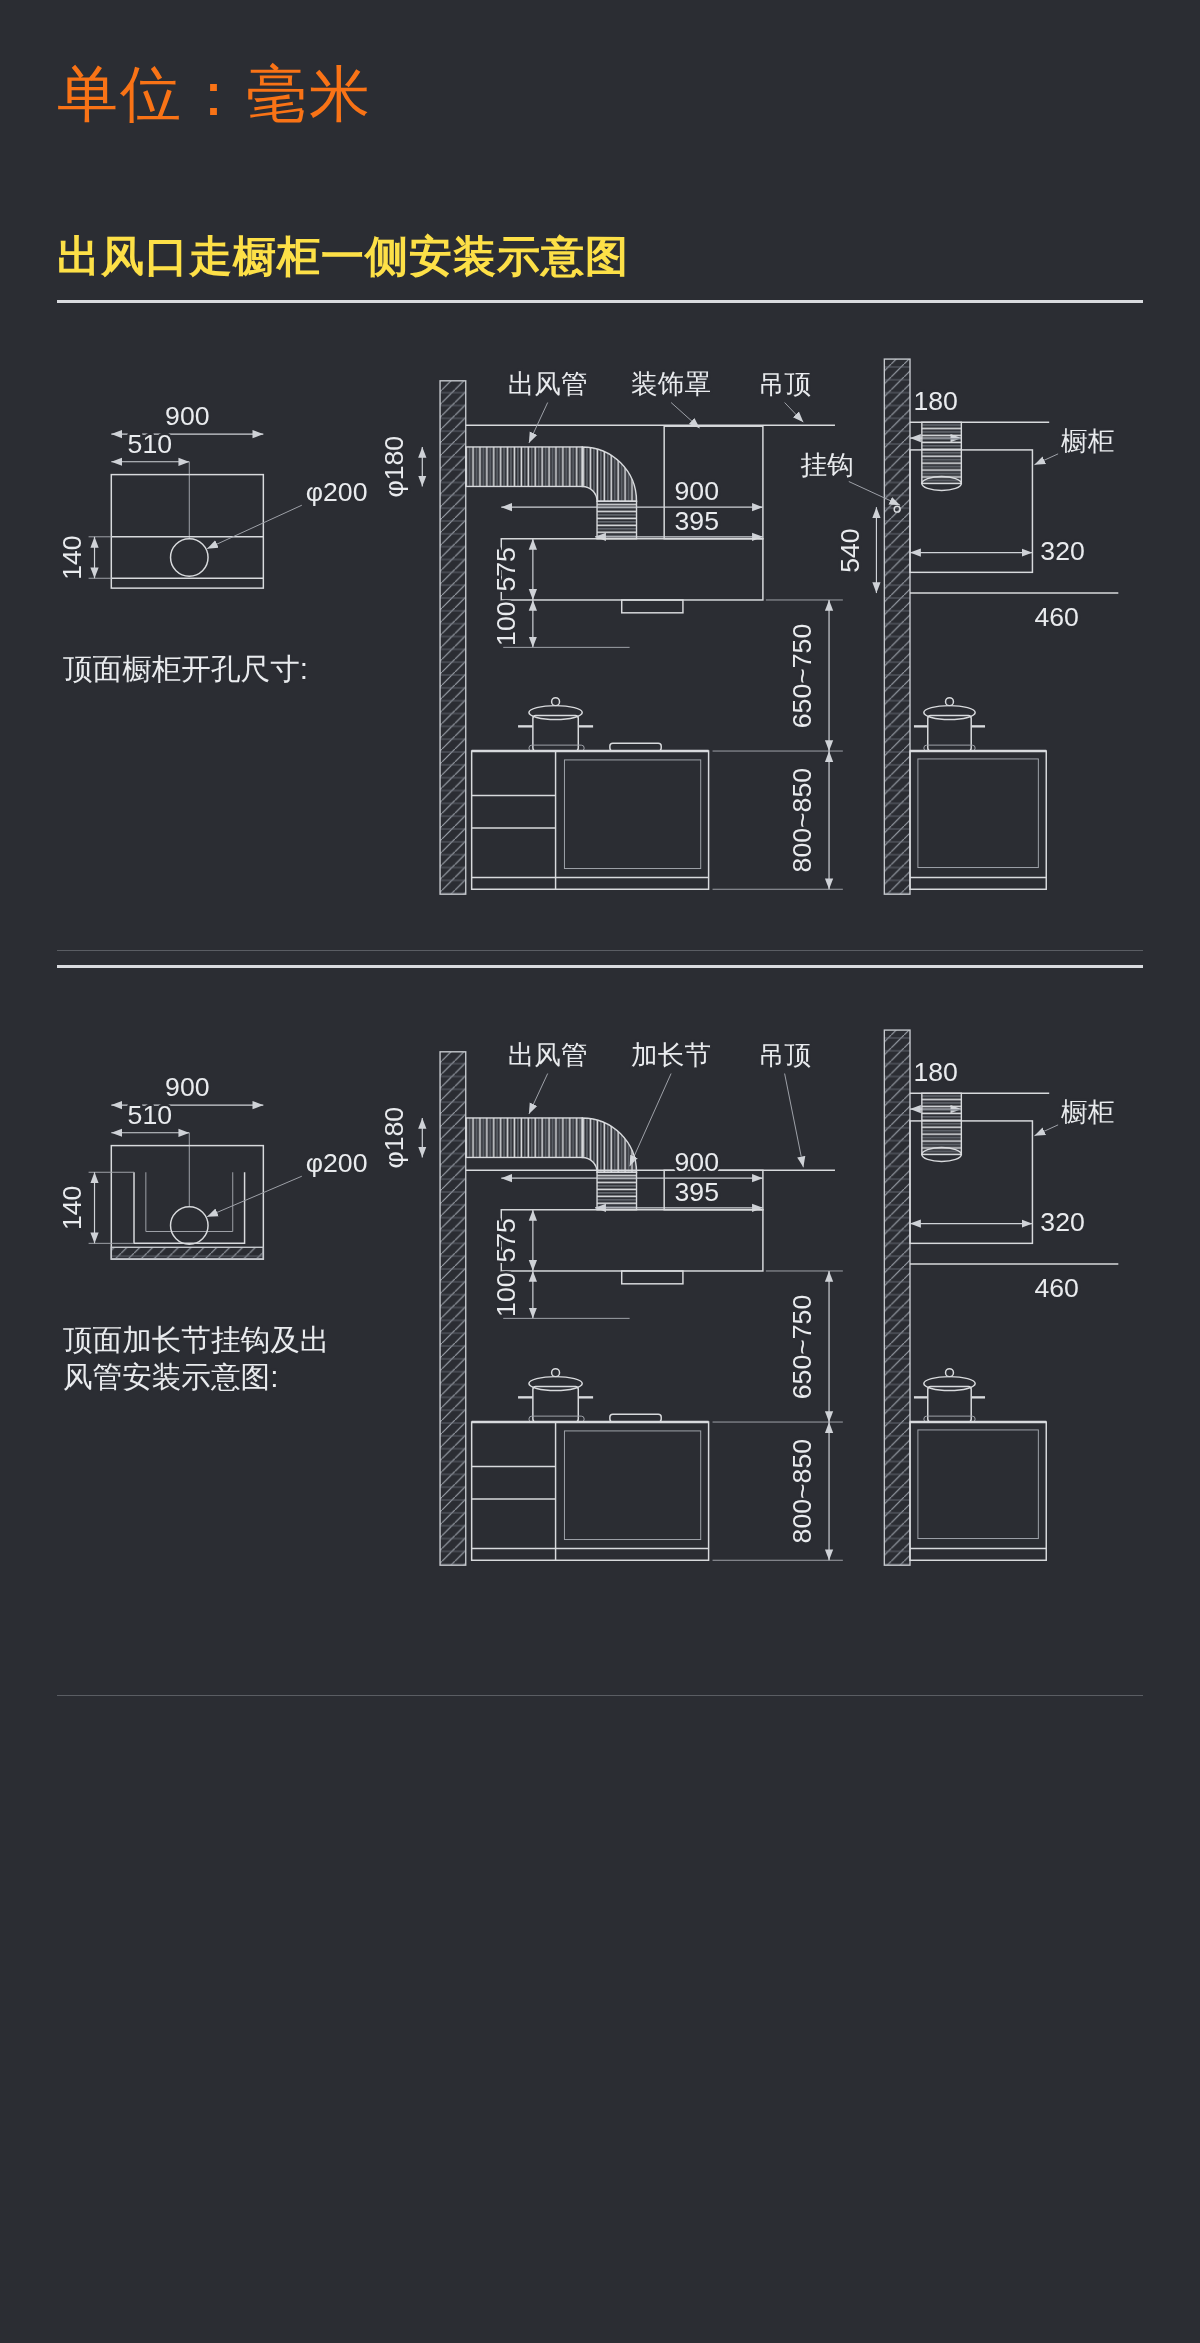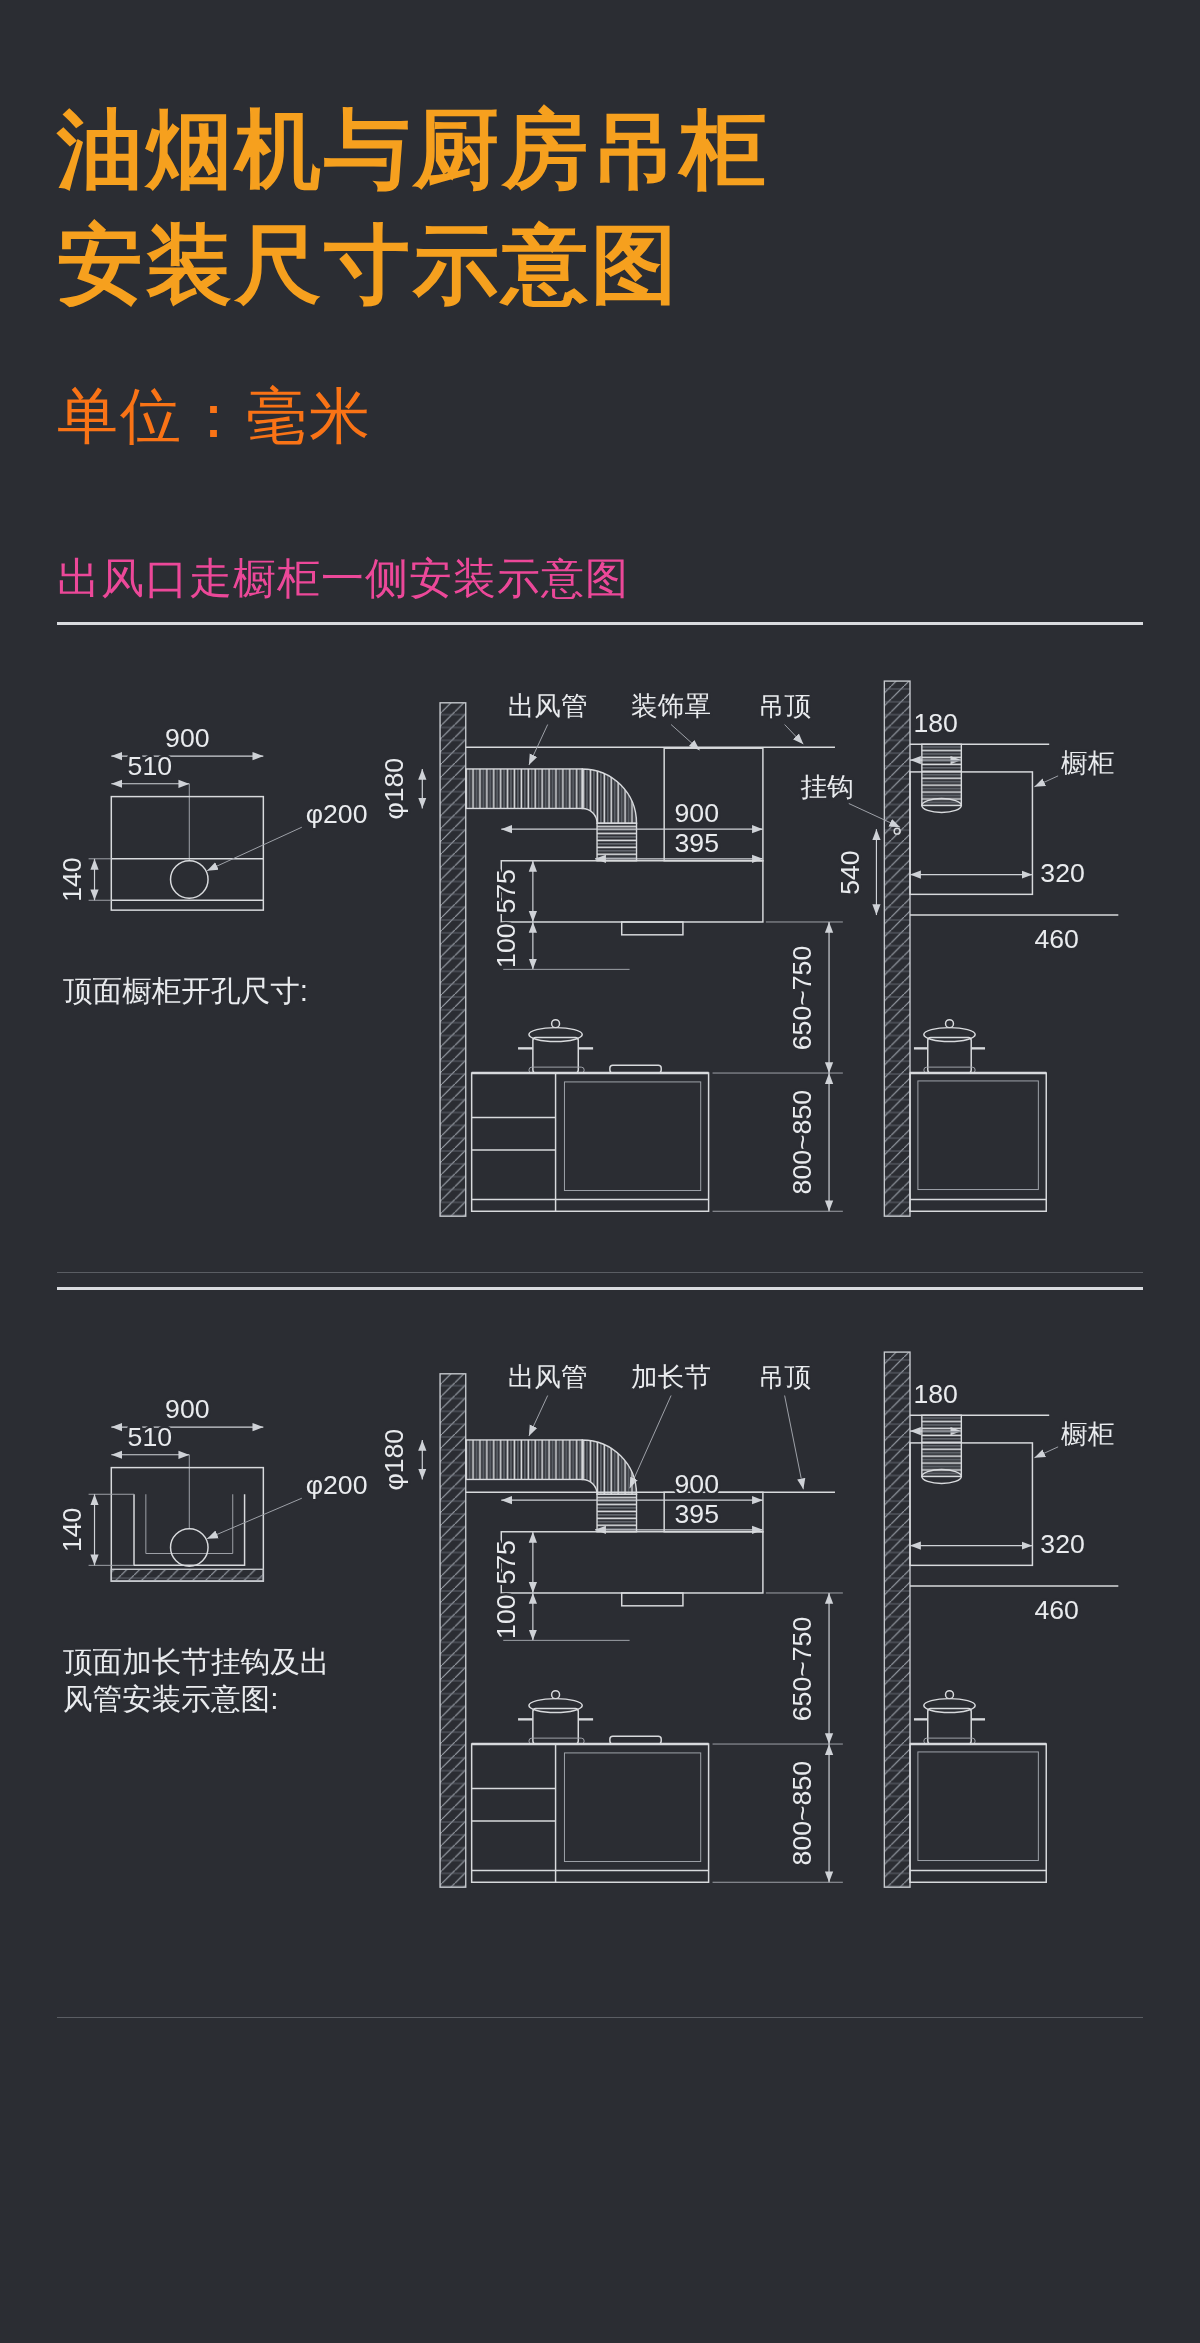--- a/index.html
+++ b/index.html
@@ -2,21 +2,21 @@
 <html><head>
 <meta charset="utf-8">
 <style>
   *{margin:0;padding:0;box-sizing:border-box}
   html,body{background:#2b2d33}
   body{width:1200px;height:2343px;overflow:hidden;font-family:"Liberation Sans","DejaVu Sans",sans-serif}
   .page{padding:0 57px}
   .title{margin-top:92px;color:#f6a01e;font-size:86px;font-weight:700;line-height:1.34;letter-spacing:3px}
   .block{display:block}
   .unit{margin-top:54px;color:#f97316;font-size:61px;letter-spacing:2px}
-  .heading{margin-top:92px;color:#ec4899;font-size:43px;font-weight:400;letter-spacing:1px}
+  .heading{margin-top:92px;color:#fde047;font-size:43px;font-weight:700;letter-spacing:1px}
   .heading2{margin-top:146px}
   .heading-rule{margin-top:14px;height:3px;background:#d9dbdf}
   .divider{margin-top:26px;height:1px;background:#5a5d63}
   .divider-bottom{margin-top:100px}
   .diagram{display:block;margin-top:48px}
   .diagram2{margin-top:54px}
   svg text{fill:#e9ebee;font-family:"Liberation Sans","DejaVu Sans",sans-serif;font-size:27px;
            stroke:#2b2d33;stroke-width:5px;paint-order:stroke;stroke-linejoin:round}
   svg text.cap{font-size:30px}
   .mid{text-anchor:middle}
@@ -26,24 +26,20 @@
   .dim{stroke:#cfd2d7;stroke-width:1.2;fill:none}
   .wall{fill:url(#wallhatch);stroke:#c6c9ce;stroke-width:1.4}
   .rib-h{fill:url(#ribH);stroke:#d8dadd;stroke-width:1.4}
   .rib-v{fill:url(#ribV);stroke:#d8dadd;stroke-width:1.4}
 </style>
 </head>
 <body>
 
 <div class="page">
 
-  <h1 class="title">
-    <span class="block">油烟机与厨房吊柜</span>
-    <span class="block">安装尺寸示意图</span>
-  </h1>
 
   <div class="unit">单位：毫米</div>
 
   <h2 class="heading">出风口走橱柜一侧安装示意图</h2>
   <div class="heading-rule"></div>
 
   <svg class="diagram" width="1086" height="573" viewBox="0 0 1100 580">
     <defs>
       <marker id="arr" viewBox="0 0 10 10" refX="10" refY="5" markerWidth="11" markerHeight="11" markerUnits="userSpaceOnUse" orient="auto-start-reverse">
         <path d="M0,1.2 L10,5 L0,8.8 Z" fill="#cfd2d7"></path>

